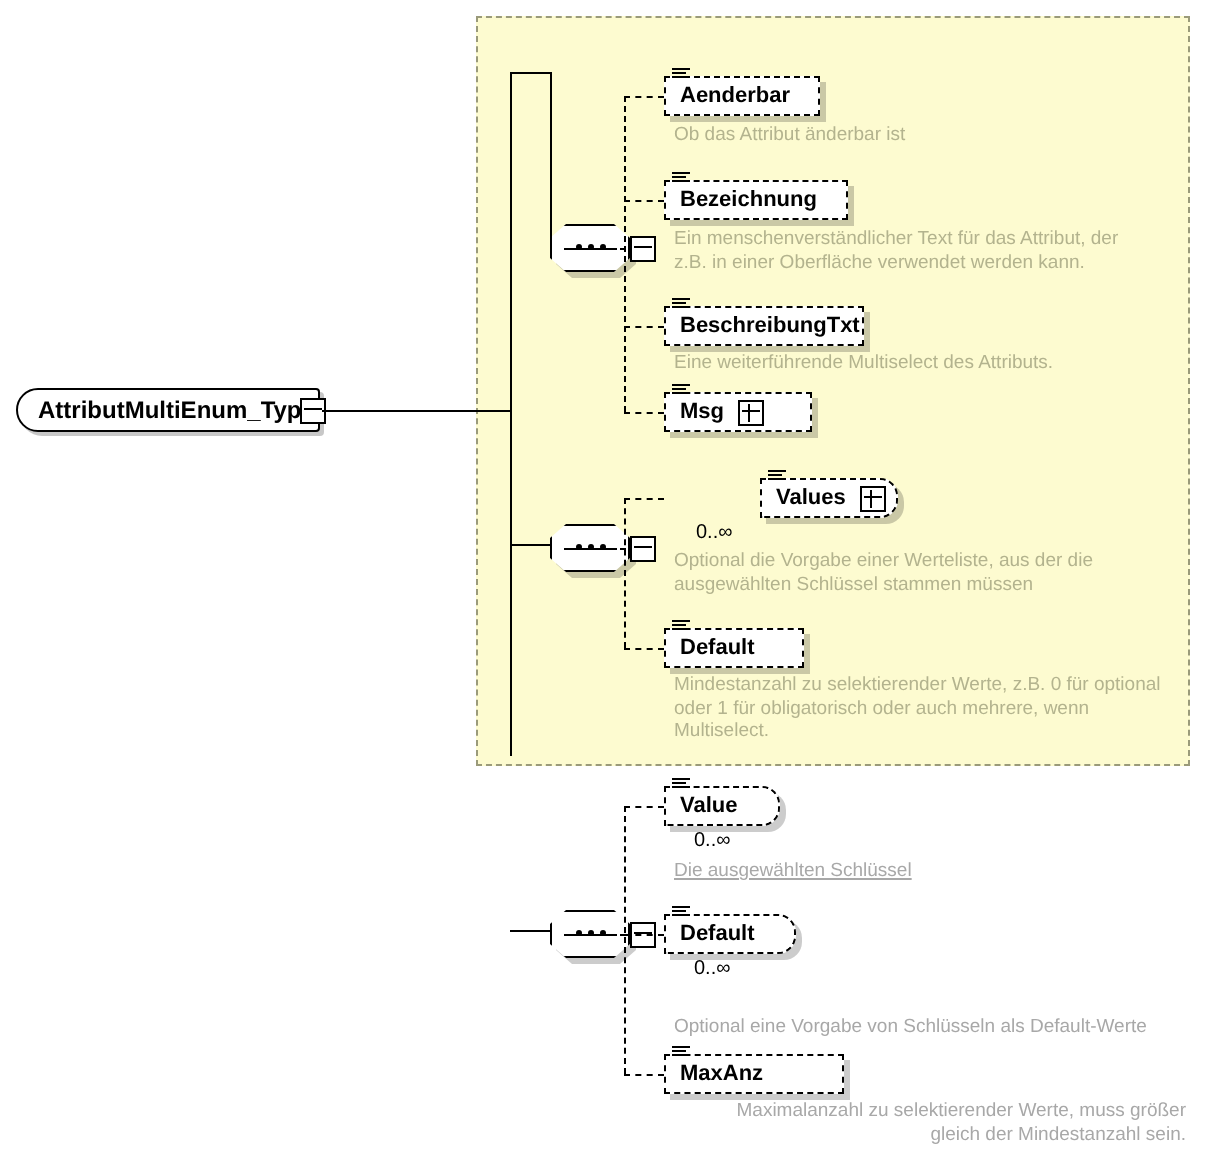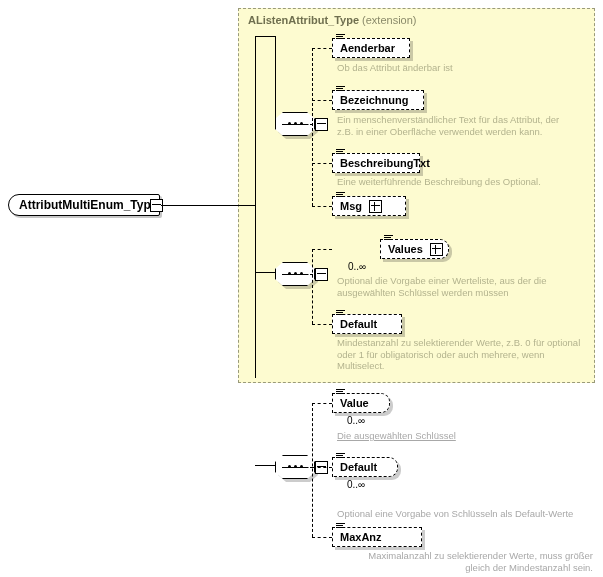--- a/index.html
+++ b/index.html
@@ -244,24 +244,20 @@
     border-left: 1px dashed #000;
     width: 0;
   }
 </style>
 </head>
 <body>
 
 <div id="diagram">
 
   <div class="ext-panel"></div>
-  <div class="ext-title">
-    <span>AListenAttribut_Type</span>
-    <span class="ext-kind">(extension)</span>
-  </div>
 
   <div class="type-box" style="left:8px; top:194px; width:152px;">
     <span class="node-label">AttributMultiEnum_Type</span>
   </div>
   <div class="type-expander" style="left:150px; top:199px;"></div>
 
   <div class="line h" style="left:161px; top:205px; width:94px;"></div>
   <div class="line v" style="left:255px; top:36px; height:342px;"></div>
 
   <div class="line h" style="left:255px; top:36px; width:20px;"></div>
@@ -303,29 +299,29 @@
     <div class="node-glyph">
         <i></i>
         <i></i>
         <i></i>
       </div>
     <span class="node-label">Bezeichnung</span>
   </div>
   <div class="desc" style="left:337px; top:114px; width:252px;">Ein menschenverständlicher Text für das Attribut, der
 z.B. in einer Oberfläche verwendet werden kann.</div>
 
-  <div class="node" style="left:332px; top:153px; width:88px;">
+  <div class="node" style="left:332px; top:153px; width:100px;">
     <div class="node-glyph">
         <i></i>
         <i></i>
         <i></i>
       </div>
     <span class="node-label">BeschreibungTxt</span>
   </div>
-  <div class="desc" style="left:337px; top:176px; width:252px;">Eine weiterführende Beschreibung des Optional.</div>
+  <div class="desc" style="left:337px; top:176px; width:252px;">Eine weiterführende Multiselect des Attributs.</div>
 
   <div class="node" style="left:332px; top:196px; width:74px;">
     <div class="node-glyph">
         <i></i>
         <i></i>
         <i></i>
       </div>
     <span class="node-label">Msg</span>
     <span class="expander plus"></span>
   </div>
@@ -351,21 +347,21 @@
     <div class="node-glyph">
         <i></i>
         <i></i>
         <i></i>
       </div>
     <span class="node-label">Values</span>
     <span class="expander plus"></span>
   </div>
   <div class="card" style="left:348px; top:261px;">0..∞</div>
   <div class="desc" style="left:337px; top:275px; width:250px;">Optional die Vorgabe einer Werteliste, aus der die
-ausgewählten Schlüssel werden müssen</div>
+ausgewählten Schlüssel stammen müssen</div>
 
   <div class="node" style="left:332px; top:314px; width:70px;">
     <div class="node-glyph">
         <i></i>
         <i></i>
         <i></i>
       </div>
     <span class="node-label">Default</span>
   </div>
   <div class="desc" style="left:337px; top:337px; width:256px;">Mindestanzahl zu selektierender Werte, z.B. 0 für optional

